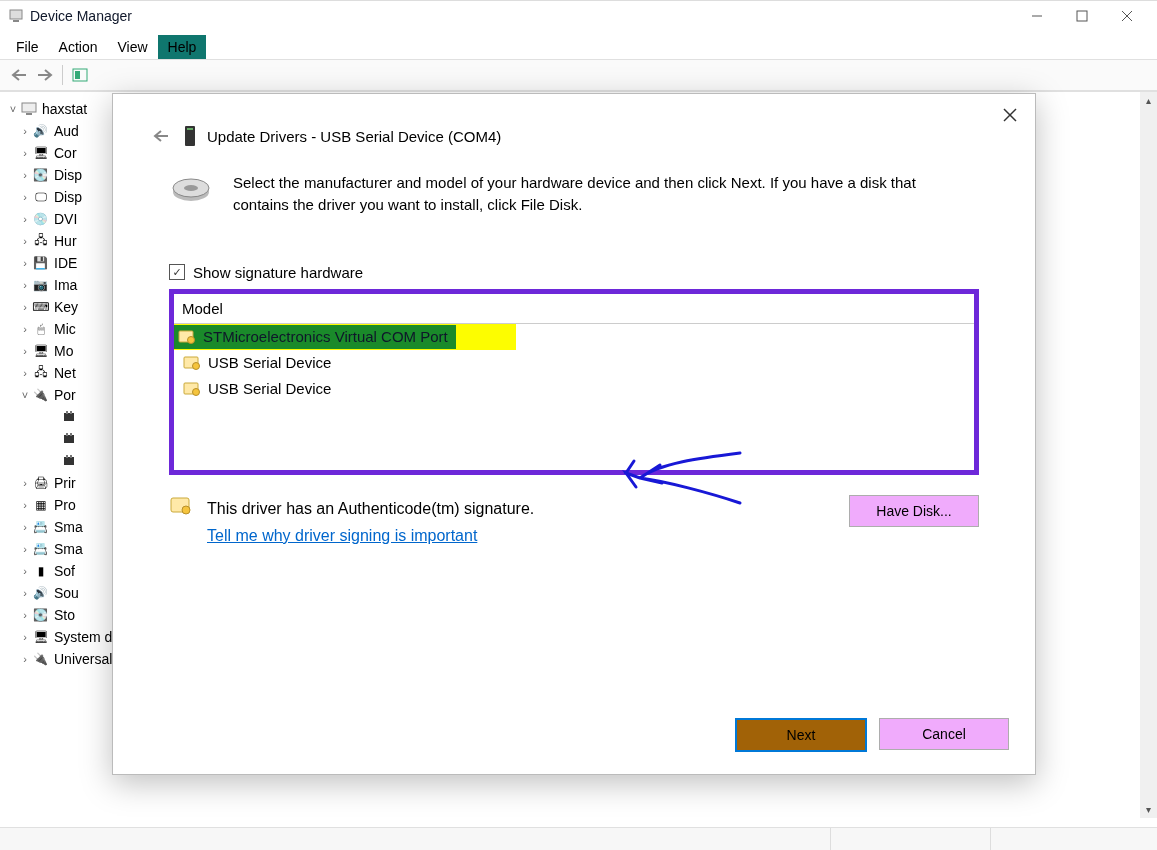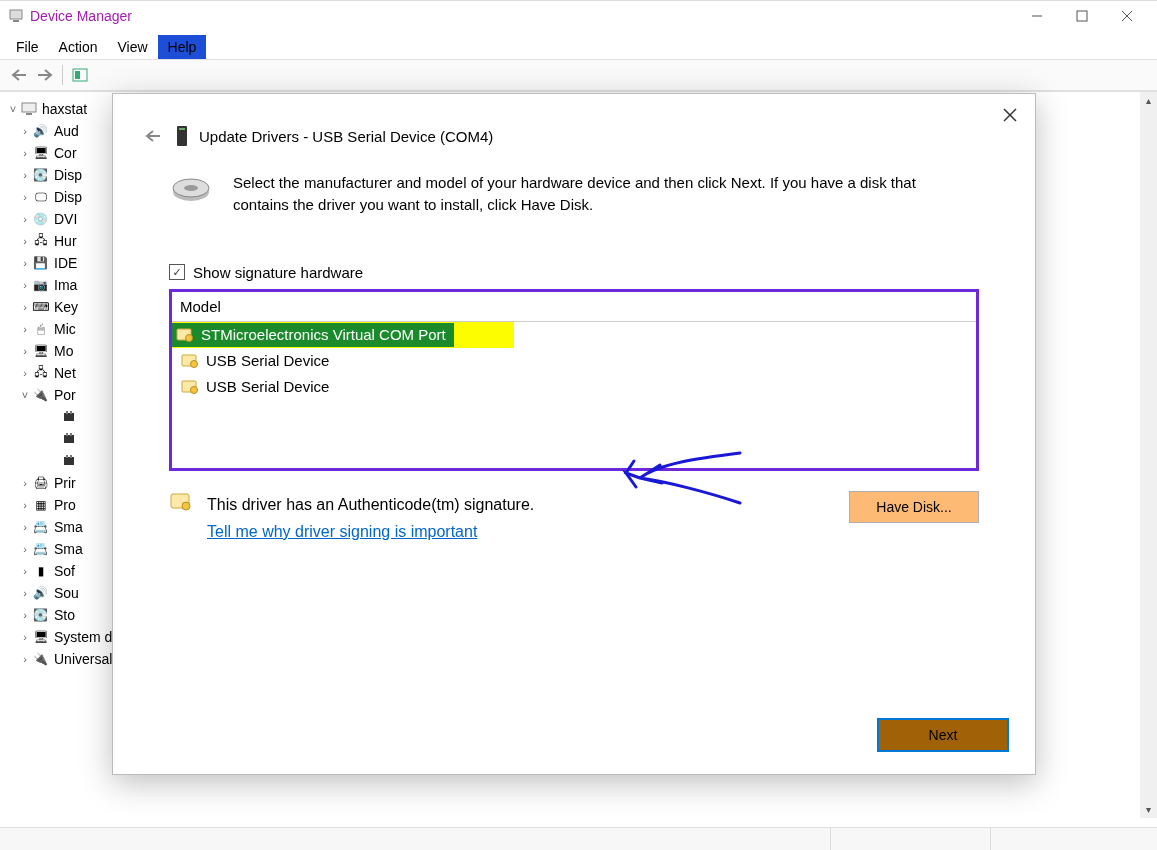--- a/index.html
+++ b/index.html
@@ -1,59 +1,59 @@
 <!DOCTYPE html>
 <html><head>
 <meta charset="utf-8">
 <style>
 html,body{margin:0;padding:0;font-family:"Segoe UI",Tahoma,Arial,sans-serif;font-size:14px;color:#000;background:#fff;overflow:hidden}
 .window{width:1157px;height:850px;position:relative;box-sizing:border-box;border-top:1px solid #ddd}
-.titlebar{height:30px;display:flex;align-items:center;padding:0 8px;color:#a21caf}
+.titlebar{height:30px;display:flex;align-items:center;padding:0 8px;color:#0f172a}
 .titlebar .icon{margin-right:6px}
 .titlebar .spacer{flex:1}
 .sysbtn{width:45px;height:30px;display:flex;align-items:center;justify-content:center;color:#555}
 .menubar{height:28px;display:flex;align-items:flex-end;padding:0 6px;font-size:14px}
 .menubar .mi{padding:4px 10px}
-.menubar .mi.hl{background:#1d4ed8}
+.menubar .mi.hl{background:#0f766e}
 .toolbar{height:30px;border-top:1px solid #e0e0e0;border-bottom:1px solid #e0e0e0;display:flex;align-items:center;padding:0 6px;background:#fafafa}
 .toolbar .tb{width:26px;height:22px;display:flex;align-items:center;justify-content:center;color:#555}
 .toolbar .sep{width:1px;height:20px;background:#ccc;margin:0 4px}
 .content{position:absolute;top:90px;left:0;right:0;bottom:32px;border-top:1px solid #e0e0e0;overflow:hidden}
 .tree{position:absolute;top:0;left:0;width:1140px;height:100%;overflow:hidden;padding:6px 0;font-size:14px}
 .tree .row{display:flex;align-items:center;height:22px;padding-left:6px}
 .tree .exp{width:14px;text-align:center;color:#666;font-size:11px}
 .tree .ind1{padding-left:18px}
 .tree .ind2{padding-left:60px}
 .tree .ic{width:18px;height:16px;display:flex;align-items:center;justify-content:center;margin-right:4px}
 .vscroll{position:absolute;right:0;top:0;width:17px;height:100%;background:#f0f0f0}
 .vscroll .up,.vscroll .dn{height:17px;display:flex;align-items:center;justify-content:center;color:#555;font-size:10px}
 .statusbar{position:absolute;left:0;right:0;bottom:0;height:22px;border-top:1px solid #e0e0e0;background:#f7f7f7}
 .statusbar .seg{position:absolute;top:0;height:100%;border-left:1px solid #ddd}
 .dialog{position:absolute;left:112px;top:92px;width:922px;height:680px;background:#fff;box-shadow:0 8px 30px rgba(0,0,0,.25);border:1px solid #bbb}
 .dialog .dclose{position:absolute;right:10px;top:8px;width:30px;height:26px;display:flex;align-items:center;justify-content:center;font-size:16px;color:#333}
-.dialog .dhdr{display:flex;align-items:center;padding:30px 24px 10px 28px}
+.dialog .dhdr{display:flex;align-items:center;padding:30px 24px 10px 36px}
 .dialog .dback{width:24px;height:24px;display:flex;align-items:center;justify-content:center;color:#777;margin-right:10px}
 .dialog .dtitle{font-size:15px;display:flex;align-items:center;gap:10px}
 .dialog .dbody{padding:14px 56px 0 56px}
 .dialog .hl1{color:#0033aa;font-size:21px;margin-bottom:26px}
 .dialog .intro{display:flex;gap:20px;margin-bottom:48px}
 .dialog .intro .txt{font-size:15px;line-height:1.45;max-width:700px}
 .chk{display:flex;align-items:center;gap:8px;margin-bottom:8px;font-size:15px}
 .chk .box{width:14px;height:14px;border:1px solid #555;display:flex;align-items:center;justify-content:center;font-size:11px;color:#333}
-.listbox{border:3px solid #6d28d9;height:176px;overflow:hidden}
+.listbox{border:5px solid #6d28d9;height:176px;overflow:hidden}
 .listbox .lhdr{padding:6px 8px;font-size:15px;border-bottom:1px solid #ccc}
 .listbox .litem{display:flex;align-items:center;height:26px;padding-left:8px;font-size:15px}
 .listbox .litem .lic{width:20px;height:18px;margin-right:6px;display:flex;align-items:center;justify-content:center}
-.listbox .litem.sel{background:#1a8a2a;color:#ffffff}
+.listbox .litem.sel{background:#1a8a2a;color:#0f172a}
 .highlight-wrap{background:#fdfd00;padding:1px 60px 1px 1px;margin-left:-6px;display:inline-block}
 .siginfo{display:flex;align-items:flex-start;gap:16px;margin-top:20px}
 .siginfo .sigtxt{font-size:16px;line-height:1.7}
 .siginfo a{color:#0066cc;}
 .havedisk{margin-left:auto}
-.btn{min-width:96px;height:30px;background:#fdba74;border:1px solid #adadad;display:inline-flex;align-items:center;justify-content:center;font-size:14px;padding:0 16px}
+.btn{min-width:96px;height:30px;background:#f0abfc;border:1px solid #adadad;display:inline-flex;align-items:center;justify-content:center;font-size:14px;padding:0 16px}
 .btn.primary{background:#a16207;border:2px solid #0078d7}
 .btnrow{position:absolute;right:26px;bottom:22px;display:flex;gap:12px}
 .annot{position:absolute;pointer-events:none}
 svg{display:block}
 </style>
 </head>
 <body>
 
 <div class="window">
 
@@ -304,21 +304,21 @@
     <div class="dbody">
 
       <div class="intro">
         <span>
           <svg width="44" height="34">
               <ellipse cx="22" cy="20" rx="18" ry="9" fill="#bbb"></ellipse>
               <ellipse cx="22" cy="16" rx="18" ry="9" fill="#ddd" stroke="#888"></ellipse>
               <ellipse cx="22" cy="16" rx="7" ry="3" fill="#999"></ellipse>
             </svg>
         </span>
-        <div class="txt">Select the manufacturer and model of your hardware device and then click Next. If you have a disk that contains the driver you want to install, click Have Disk.</div>
+        <div class="txt">Select the manufacturer and model of your hardware device and then click Next. If you have a disk that contains the driver you want to install, click File Disk.</div>
       </div>
 
       <div class="chk">
         <span class="box">✓</span>
         <span>Show signature hardware</span>
       </div>
 
       <div class="listbox">
         <div class="lhdr">Model</div>
         <div id="model-items">
@@ -366,20 +366,21 @@
           <a href="#">Tell me why driver signing is important</a>
         </div>
         <div class="havedisk">
           <div class="btn">Have Disk...</div>
         </div>
       </div>
     </div>
 
     <div class="btnrow">
       <div class="btn primary">Next</div>
+      <div class="btn">Cancel</div>
     </div>
   </div>
 
   <svg class="annot" style="left:620px;top:442px" width="130" height="70">
     <path d="M20 35 C40 20,80 15,120 10 M20 35 C45 38,90 50,120 60 M20 35 L40 22 M20 35 L42 40 M20 35 L6 30 L14 18 M20 35 L6 30 L16 44" stroke="#1818d6" stroke-width="3" fill="none" stroke-linecap="round"></path>
   </svg>
 
 </div>
 
 </body></html>

